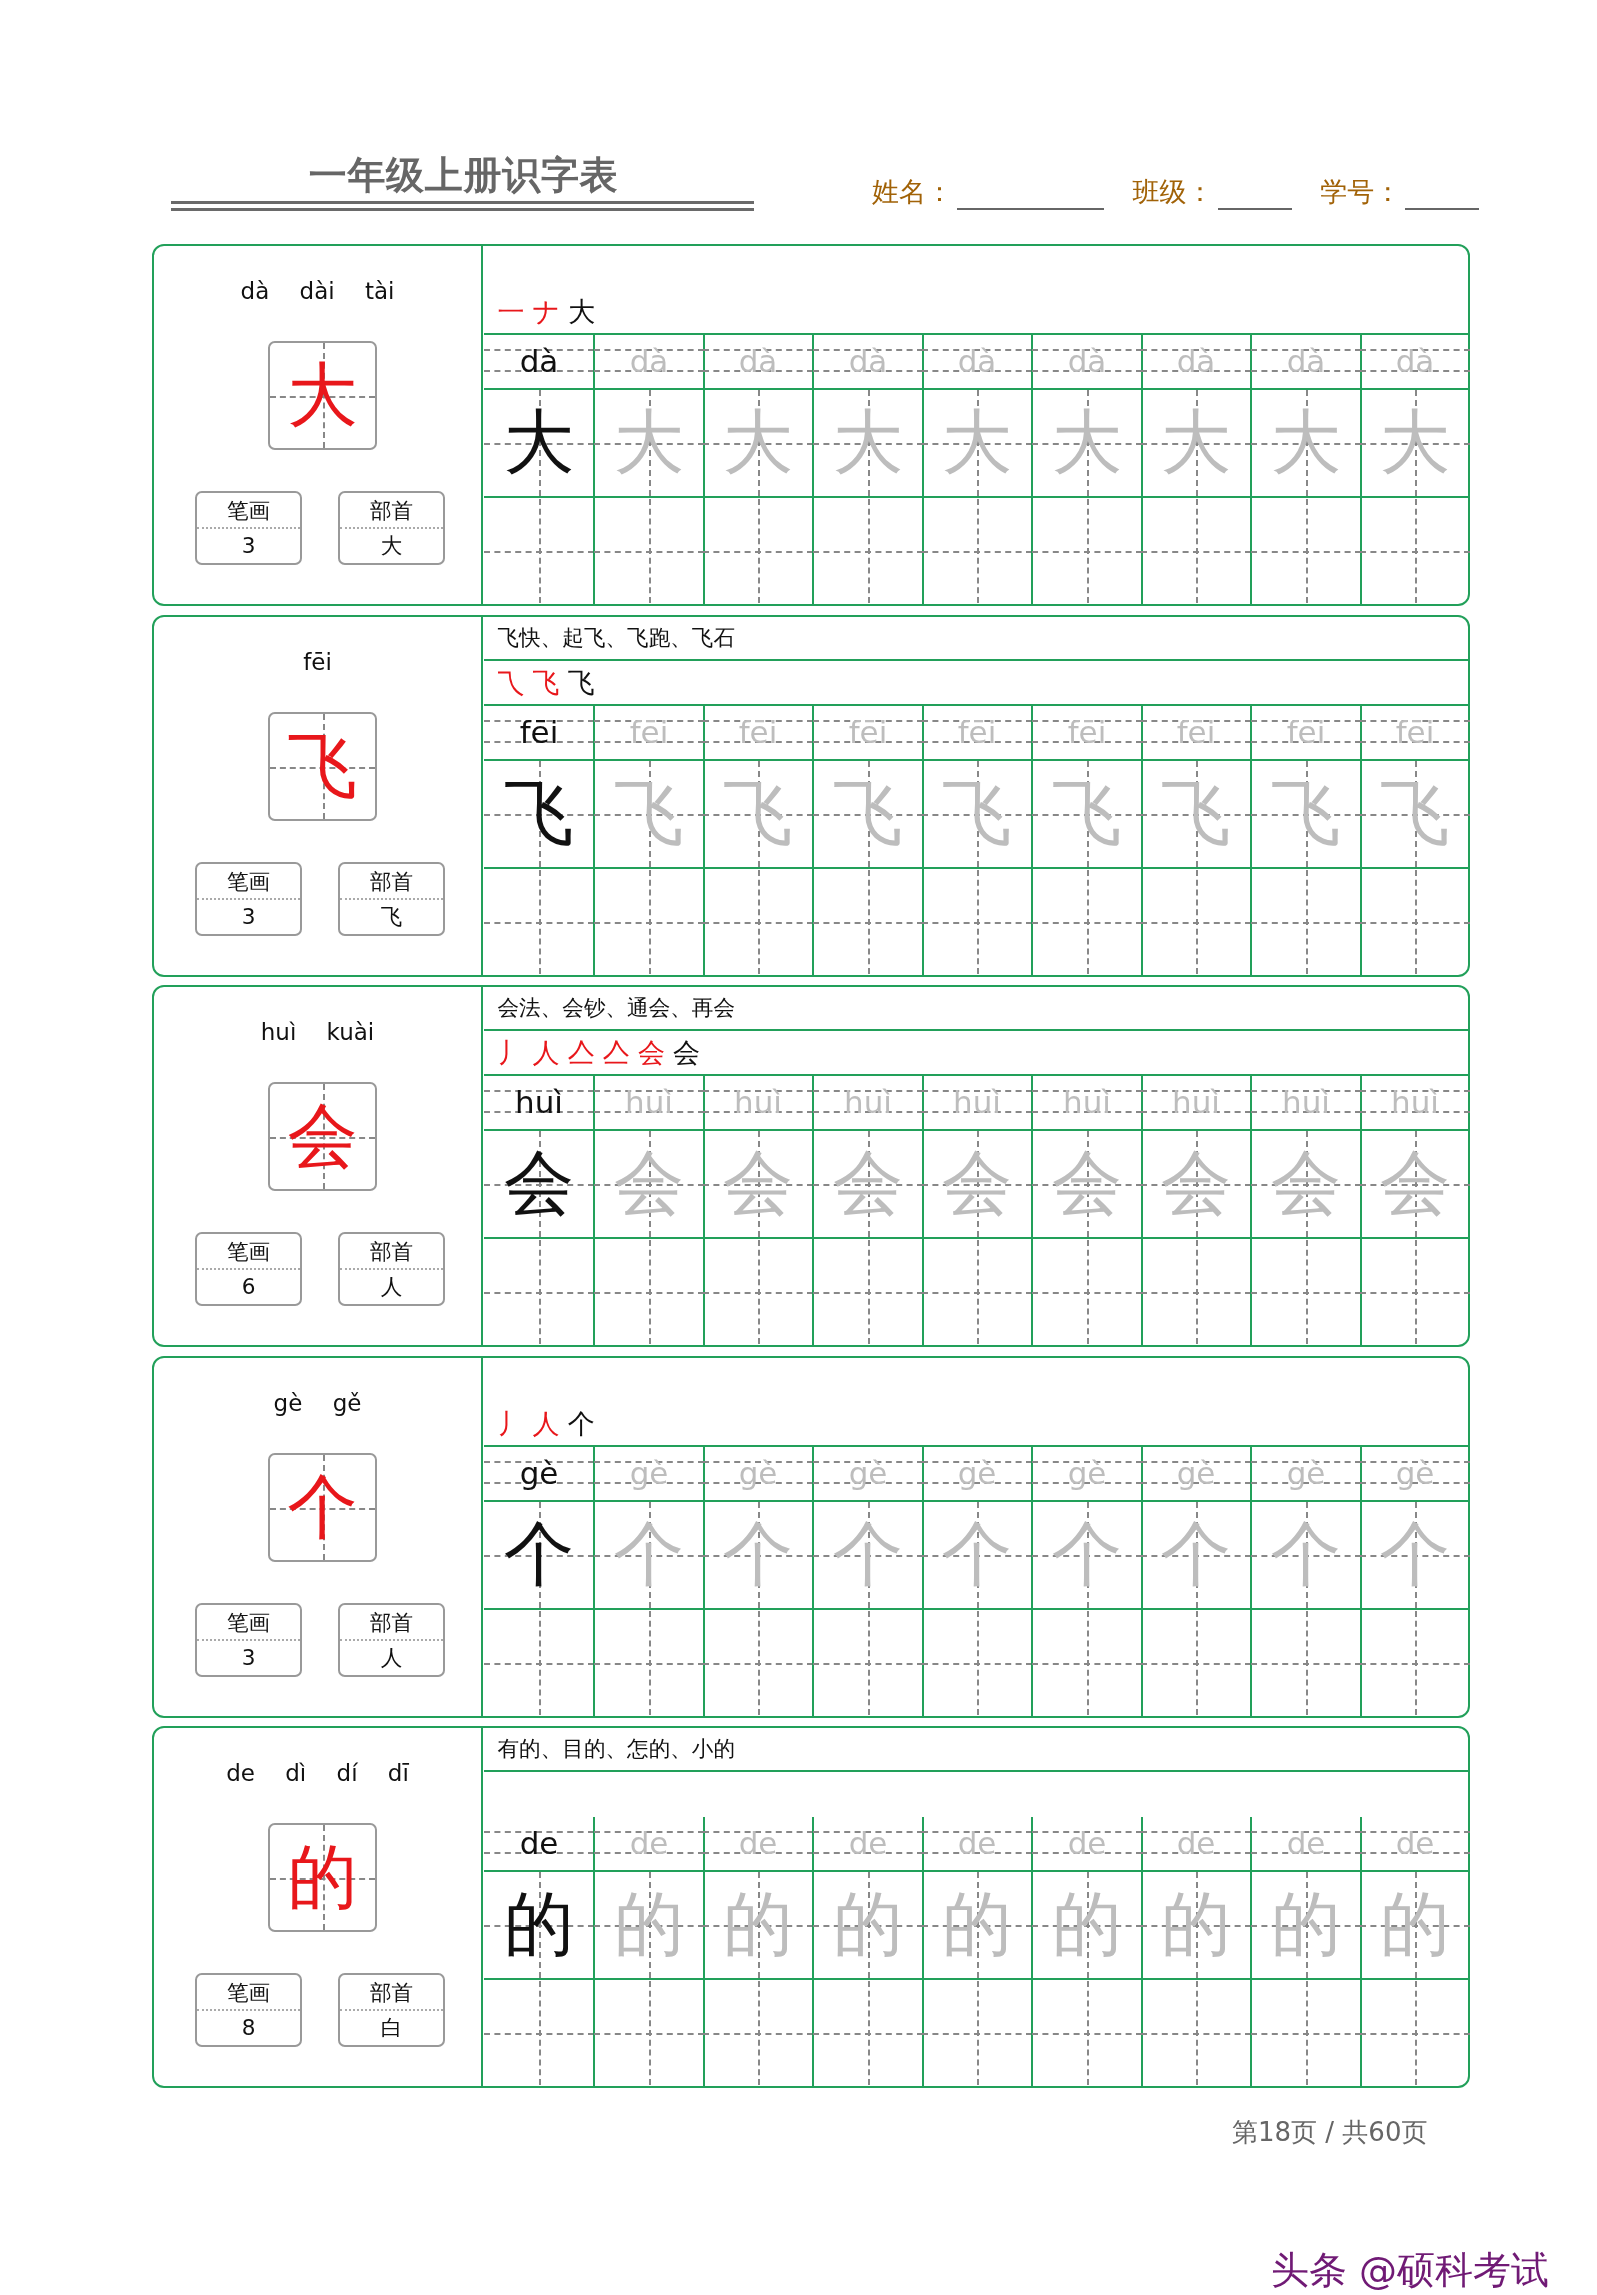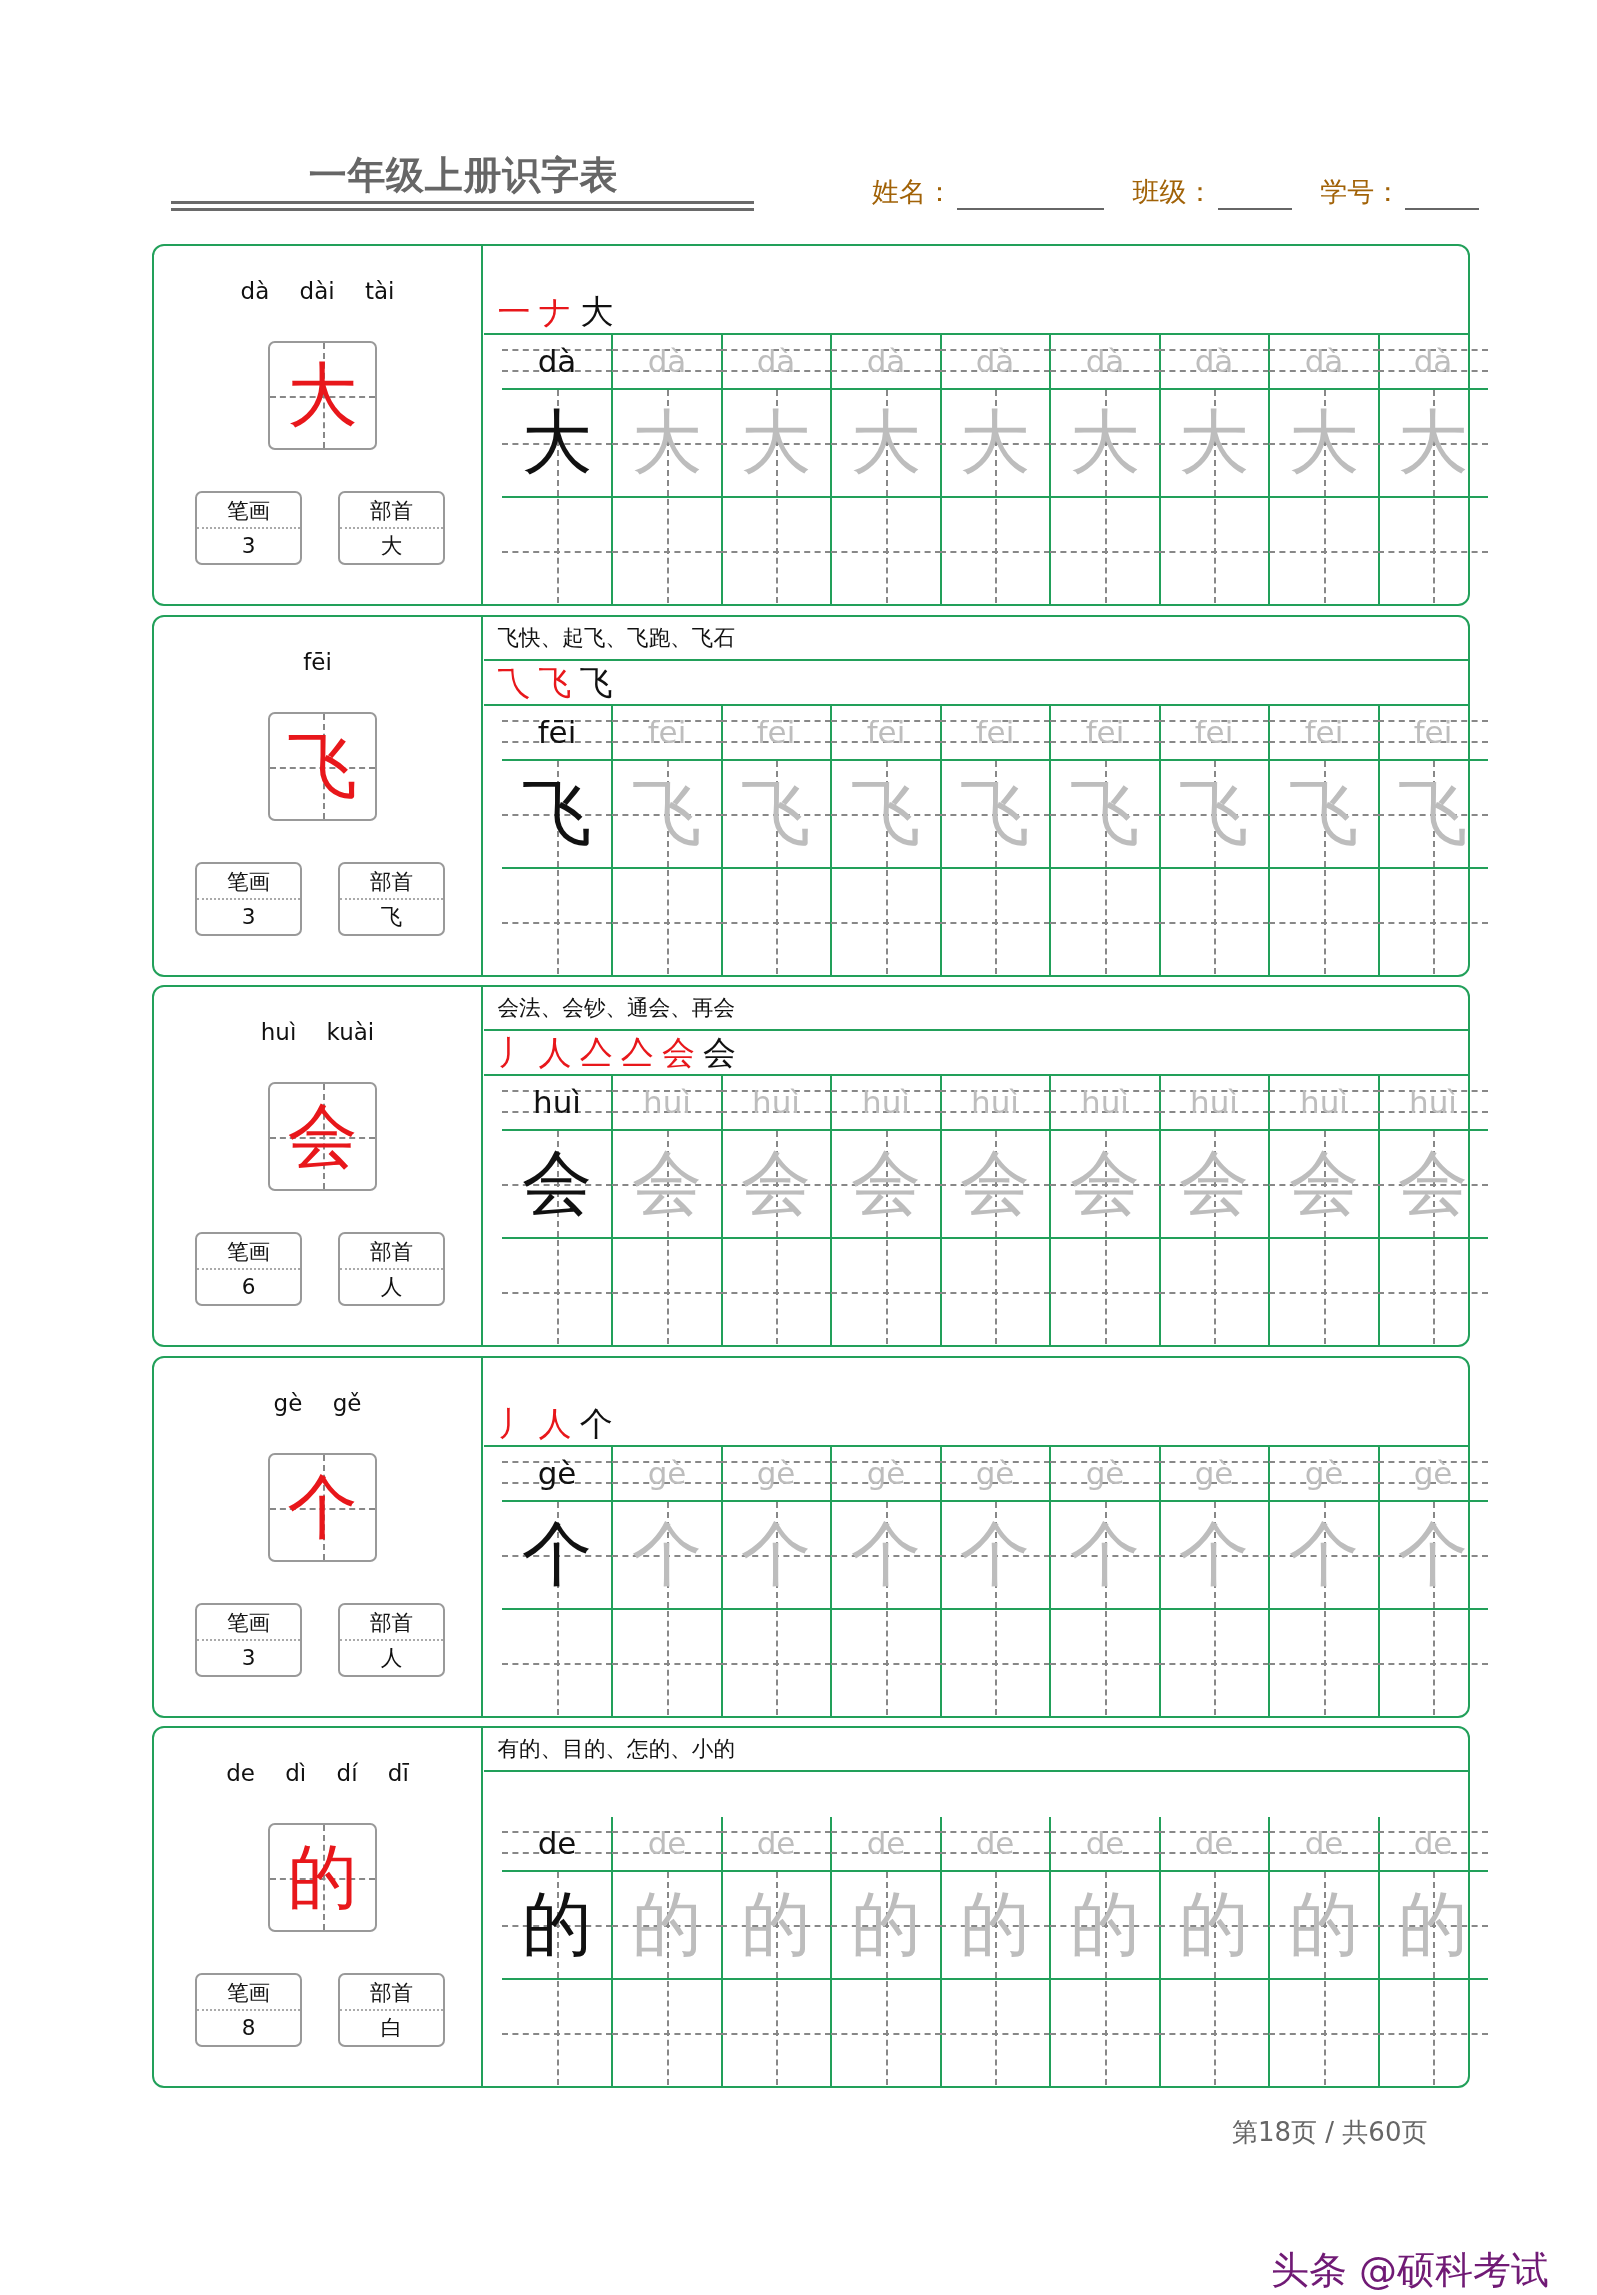--- a/index.html
+++ b/index.html
@@ -23,24 +23,24 @@
   .bigbox .ch { position:absolute; left:0; top:0; width:100%; height:100%; display:flex; align-items:center;
                 justify-content:center; font-size:70px; color:#e8171b; font-family:"DejaVu Serif", serif; }
   .infobox { position:absolute; top:245px; width:103px; height:70px; border:2.7px solid #999; border-radius:6.8px; }
   .infobox .lbl { height:34px; line-height:35px; text-align:center; font-size:21.6px; border-bottom:2px dotted #aaa; }
   .infobox .val { height:34px; line-height:34px; text-align:center; font-size:21.6px; }
 
   .right { position:absolute; left:330px; top:0; right:0; height:100%; }
   .words { position:absolute; left:0; right:0; top:0; height:42px; border-bottom:2.7px solid #22a05a;
            font-size:21.6px; line-height:42px; padding-left:13.5px; }
   .strokes { position:absolute; left:0; right:0; top:45px; height:42px; border-bottom:2.7px solid #22a05a;
-             font-size:33px; line-height:42px; padding-left:13.5px; font-family:"DejaVu Serif", serif; letter-spacing:5.4px; }
+             font-size:27px; line-height:42px; padding-left:13.5px; font-family:"DejaVu Serif", serif; letter-spacing:5.4px; }
   .strokes .s { display:inline-block; margin-right:2.7px; }
   .grid { position:absolute; left:0; right:0; top:89px; bottom:0; }
-  .col { position:absolute; top:0; bottom:0; width:110px;margin-left:18px; }
+  .col { position:absolute; top:0; bottom:0; width:110px; }
   .col + .col { }
   .col .py { position:absolute; left:0; right:0; top:0; height:53px; border-bottom:2.7px solid #22a05a; }
   .col .py .d1 { position:absolute; left:0; right:0; top:13.5px; border-top:2px dashed #888; }
   .col .py .d2 { position:absolute; left:0; right:0; top:35px; border-top:2px dashed #888; }
   .col .py .t { position:absolute; left:0; right:0; top:2.7px; text-align:center; font-size:31px; line-height:47px; }
   .col .cell { position:absolute; left:0; right:0; height:106px; }
   .col .cell.c1 { top:55px; border-bottom:2.7px solid #22a05a; }
   .col .cell.c2 { top:164px; height:104px; }
   .col .cell .v { position:absolute; left:50%; top:0; bottom:0; border-left:2px dashed #888; }
   .col .cell .h { position:absolute; top:50%; left:0; right:0; border-top:2px dashed #888; }

